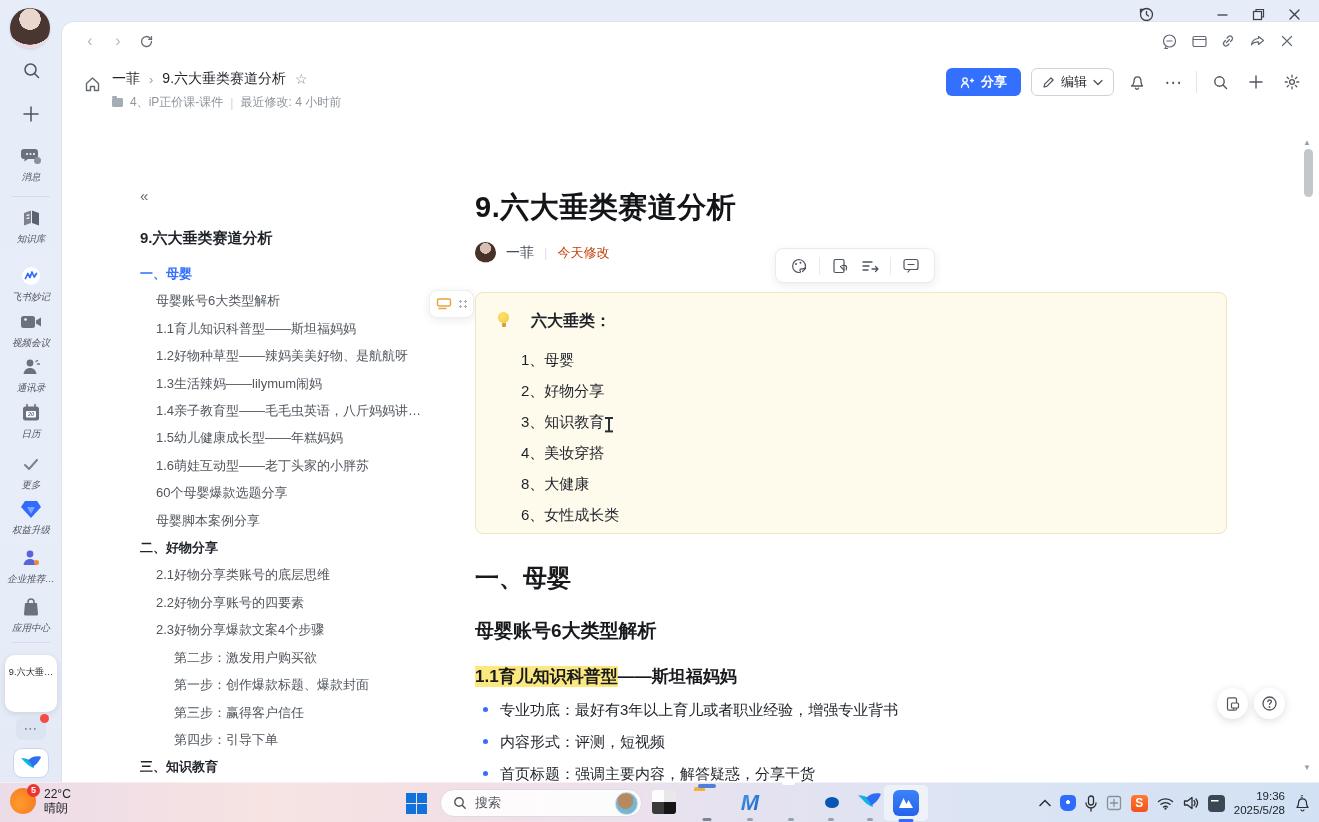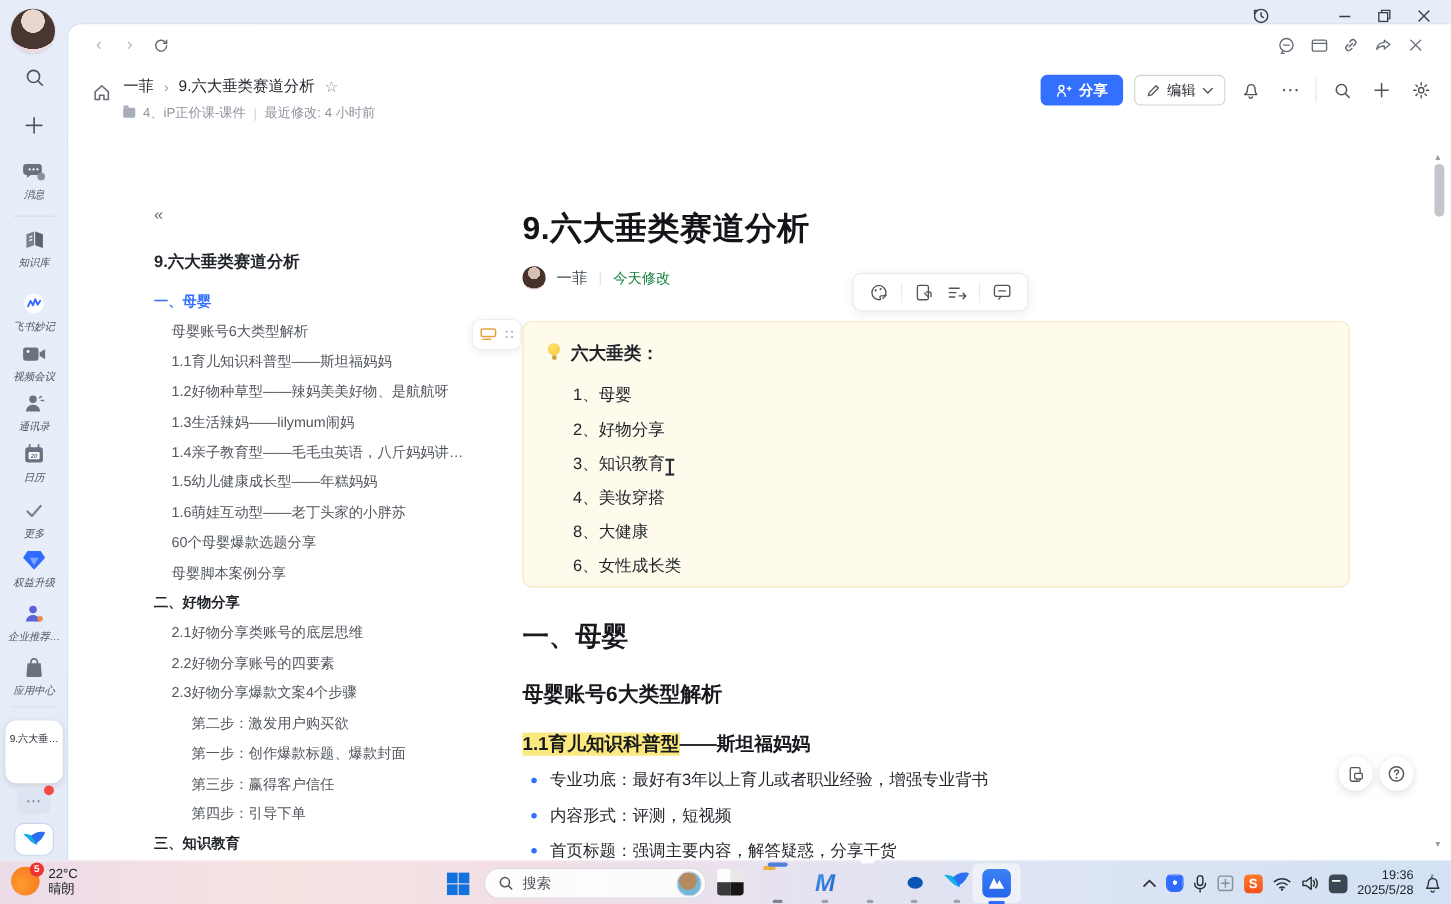--- a/index.html
+++ b/index.html
@@ -72,36 +72,36 @@
   .ol-item.active { font-weight:700; color:#3370ff; }
 
   
   #docbody { position:absolute; left:413px; top:0; width:760px; }
   .doc-title { position:absolute; left:0; top:166px; font-size:29px; font-weight:700; color:#121418; letter-spacing:.5px; }
   .author-row { position:absolute; left:0; top:220px; display:flex; align-items:center; gap:10px; }
   .author-av { width:21px; height:21px; border-radius:50%;
                background:radial-gradient(circle at 50% 30%, #d8bfb4 0 30%, #463229 31% 75%, #caa 76%); }
   .author-name { font-size:14px; color:#424a53; }
   .author-row .vsep { color:#e0e2e6; font-size:13px; }
-  .author-mod { font-size:13px; color:#15803d;text-align:right; }
+  .author-mod { font-size:13px; color:#c2410c;text-align:right; }
 
   .doc-toolbar { position:absolute; left:300px; top:226px; height:35px; background:#fff; border:1px solid #e8eaed;
                  border-radius:8px; box-shadow:0 3px 10px rgba(31,35,41,.08); display:flex; align-items:center; padding:0 8px; }
   .dtb-ic { width:30px; height:26px; display:flex; align-items:center; justify-content:center; color:#4e545d; cursor:pointer; }
   .dtb-div { width:1px; height:18px; background:#e8eaed; margin:0 5px; }
 
   .block-handle { position:absolute; left:-46px; top:268px; width:45px; height:28px; background:#fff; border:1px solid #eceef1;
                   border-radius:8px; box-shadow:0 2px 8px rgba(31,35,41,.09); display:flex; align-items:center; justify-content:center; gap:6px; }
   .grid-dots { width:9px; height:10px;
                background-image:radial-gradient(circle, #a7adb5 1px, transparent 1.2px);
                background-size:5px 5px; }
 
   .callout { position:absolute; left:0; top:270px; width:752px; height:242px; background:#fefaec;
              border:1px solid #f2e4bd; border-radius:8px; padding:18px 20px 14px 20px; }
-  .co-head { display:flex; align-items:flex-start; gap:8px; }
+  .co-head { display:flex; align-items:flex-start; gap:20px; }
   .co-title { font-size:16px; font-weight:700; color:#1f2329; }
   .bulb { width:15px; height:15px; position:relative; margin-top:1px; }
   .bulb:before { content:""; position:absolute; left:2px; top:0; width:11px; height:11px; border-radius:50%;
                  background:radial-gradient(circle at 40% 35%, #ffe16b, #f6c63c); }
   .bulb:after { content:""; position:absolute; left:5.5px; bottom:0; width:4px; height:4px; background:#caa53f; border-radius:1px; }
   .co-items { margin-top:12px; padding-left:25px; }
   .co-item { font-size:15px; color:#1f2329; line-height:31px; }
   .text-cursor { position:absolute; left:128px; top:124px; width:10px; height:15px; }
   .text-cursor:before { content:""; position:absolute; left:4px; top:1px; bottom:1px; width:1.6px; background:#2b2f36; }
   .text-cursor:after { content:""; position:absolute; left:1px; top:0; width:8px; height:1.6px; background:#2b2f36;

